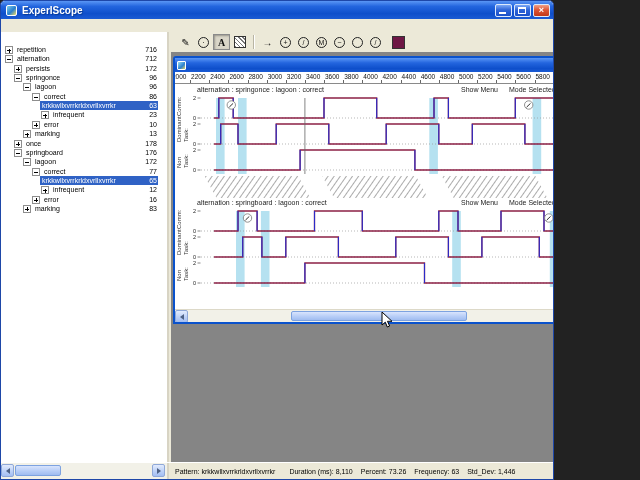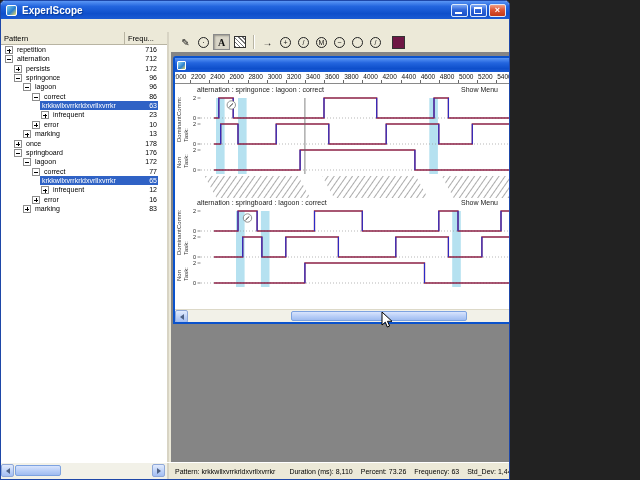--- a/index.html
+++ b/index.html
@@ -1,17 +1,17 @@
 <!DOCTYPE html>
 <html><head>
 <meta charset="utf-8">
 <style>
   *{box-sizing:border-box;margin:0;padding:0}
   html,body{margin:0;background:#222;font-family:"Liberation Sans",sans-serif}
-  #app{position:relative;width:510px;height:480px;background:#ECE9D8;overflow:hidden;
+  #app{position:relative;width:554px;height:480px;background:#ECE9D8;overflow:hidden;
        border:1px solid #1E47A8;border-radius:5px 5px 0 0}
   
   .titlebar{position:absolute;left:0;top:0;right:0;height:18px;display:flex;align-items:center;
     padding:0 3px;border-radius:4px 4px 0 0;
     background:linear-gradient(180deg,#5A96F5 0%,#2365DE 30%,#0E4FCB 70%,#1B5BD3 100%)}
   .app-icon{width:11px;height:11px;margin-left:2px;border:1px solid #fff;border-radius:2px;
     background:linear-gradient(135deg,#7ED0E8 0%,#2A7FD0 55%,#F0E060 100%)}
   .win-title{flex:1;color:#fff;font-size:10px;font-weight:bold;margin-left:5px;text-shadow:1px 1px 1px #063A96}
   .wb{position:relative;width:17px;height:13px;margin-left:2px;border:1px solid #DCE9FB;border-radius:2px;
     background:linear-gradient(180deg,#7CA8F5 0%,#2E65D8 45%,#1B50C8 100%)}
@@ -109,24 +109,20 @@
     <span class="wb">
         <span class="g-max"></span>
       </span>
     <span class="wb close">
         <span class="g-close">×</span>
       </span>
   </div>
 
 
   <div class="left-pane">
-    <div class="tree-header">
-      <div class="th1">Pattern</div>
-      <div class="th2">Frequ...</div>
-    </div>
     <div class="tree-body" id="tree-body">
         <div class="tree-row" style="top: 0px;">
           <span class="tgl" style="left: 4px;">
             <span class="h"></span>
             <span class="v"></span>
           </span>
           <span class="trow-lbl" style="left: 15px;">repetition</span>
           <span class="trow-freq">716</span>
         </div>
         <div class="tree-row" style="top: 9.35px;">

